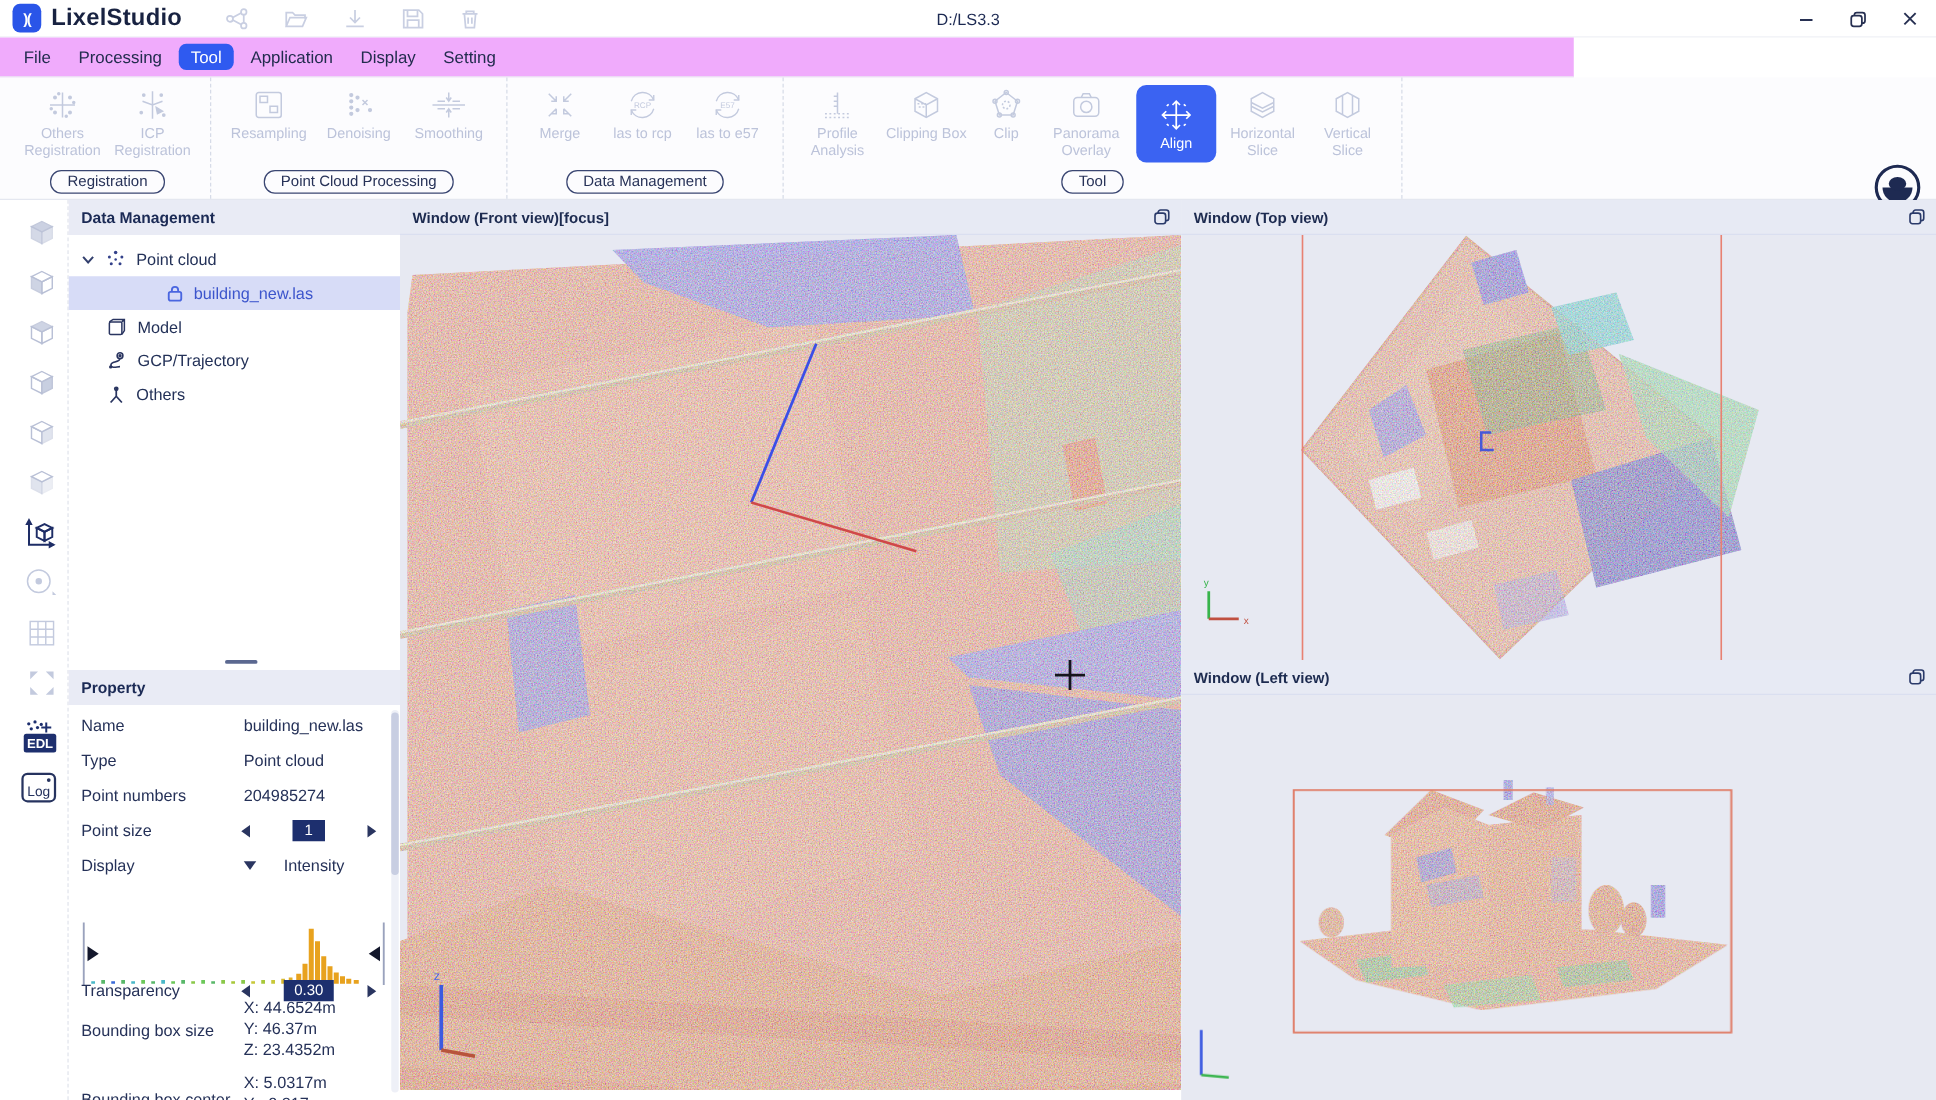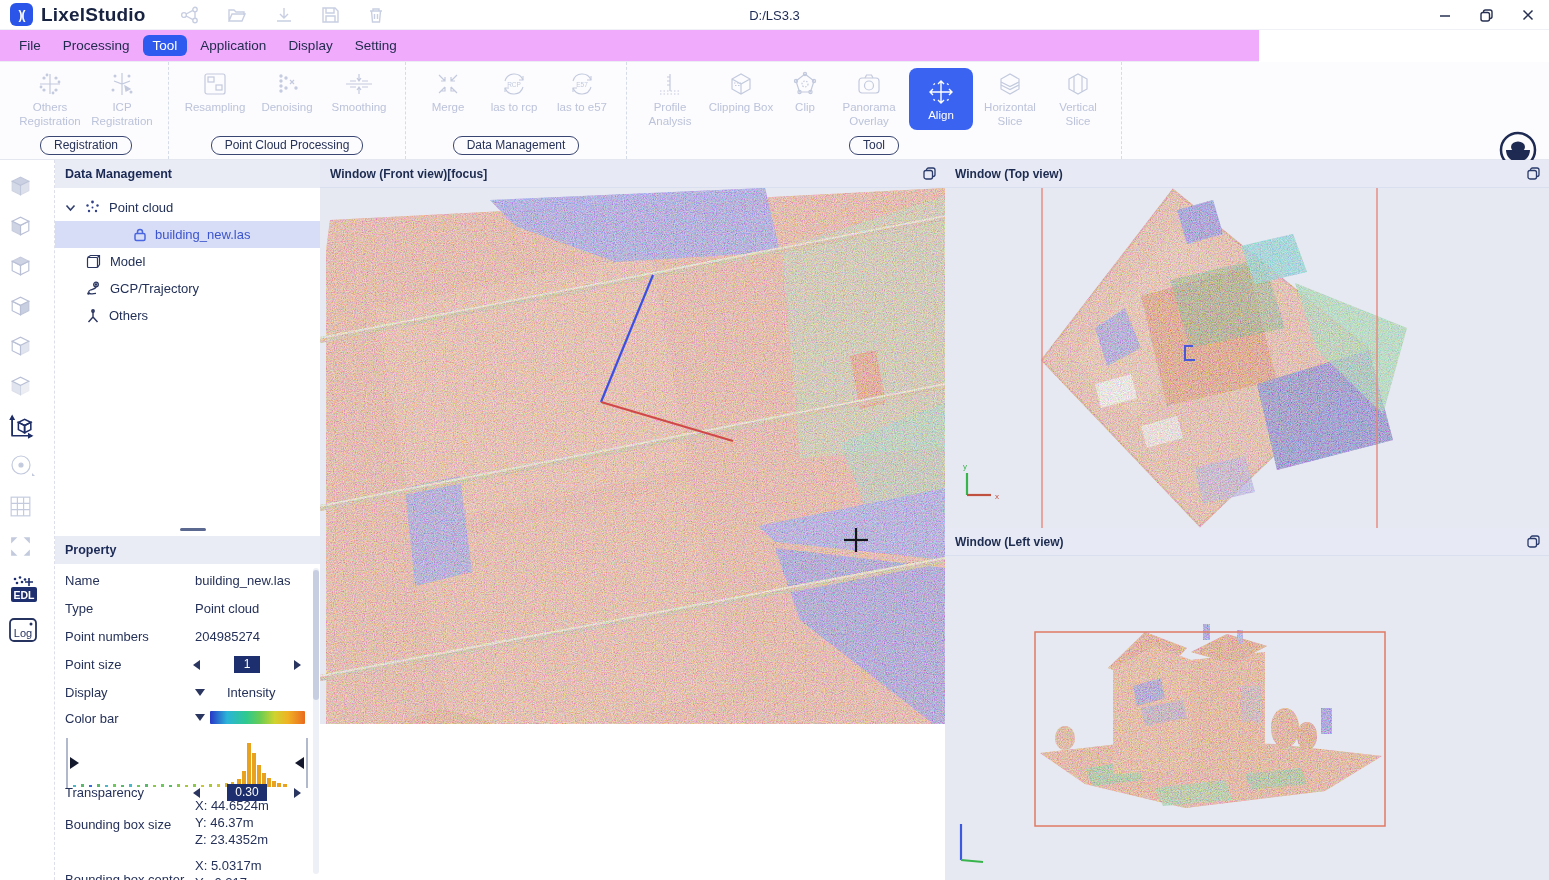--- a/index.html
+++ b/index.html
@@ -38,21 +38,21 @@
 .rtool.active { background:#3b63f2; color:#fff; border-radius:8px; height:62px; justify-content:center; cursor:pointer; }
 .rpill { margin-top:auto; border:1px solid #3a4672; color:#273258; border-radius:9px;
   font-size:12px; padding:0 13px; line-height:17px; white-space:nowrap; }
 #lightmode { position:absolute; right:0; top:68px; width:62px; display:flex; flex-direction:column;
   align-items:center; color:#273258; font-size:11.5px; overflow:hidden; cursor:pointer; }
 #lightmode .lm-label { white-space:nowrap; margin-top:4px; }
 
 
 #rail { position:absolute; left:0; top:160px; width:55px; height:720px; background:#fff;
   border-right:1px dashed #dcdfe9; display:flex; flex-direction:column; align-items:center; padding-top:6px; }
-.rail-ic { width:40px; height:40px; display:flex; align-items:center; justify-content:flex-start;
+.rail-ic { width:40px; height:40px; display:flex; align-items:center; justify-content:flex-end;
   color:#b9c0d6; cursor:pointer; }
 .rail-ic.dark { color:#1e2d66; }
 
 
 #leftpanel { position:absolute; left:55px; top:160px; width:265px; height:720px; background:#fff; }
 .panel-header { height:28px; background:#e9ebf5; font-size:12.5px; font-weight:bold;
   color:#1b2a55; display:flex; align-items:center; padding-left:10px; }
 .tree { padding-top:6px; }
 .tree-row { height:27px; display:flex; align-items:center; font-size:13px; color:#233158; cursor:pointer; }
 .tree-row .ti { display:flex; align-items:center; margin-right:8px; }
@@ -544,25 +544,20 @@
     <span class="spin">
       <span class="arr left"></span>
       <span class="val" style="width:26px; margin:0 34px">1</span>
       <span class="arr right"></span>
     </span>
   </div>
   <div class="prop-row" style="top:522px">
     <span class="pl">Display</span>
     <span class="caret-down abs" style="left:140px; top:7px"></span>
     <span class="pv" style="left:172px">Intensity</span>
-  </div>
-  <div class="prop-row" style="top:548px">
-    <span class="pl">Color bar</span>
-    <span class="caret-down abs" style="left:140px; top:6px"></span>
-    <span id="colorbar-grad" class="abs" style="left:155px; top:3px"></span>
   </div>
 
   <div class="abs" style="left:10px; top:576px; width:244px; height:54px">
     <svg width="244" height="54" viewBox="0 0 244 54">
       <line x1="2" y1="2" x2="2" y2="52" stroke="#9aa2bd" stroke-width="1.5"></line>
       <line x1="242" y1="2" x2="242" y2="52" stroke="#9aa2bd" stroke-width="1.5"></line>
       <g>
         <rect x="8" y="49" width="3" height="2" fill="#4ab8c8"></rect>
           <rect x="16" y="48" width="3" height="3" fill="#59b86a"></rect>
         <rect x="24" y="49" width="3" height="2" fill="#3a6ad8"></rect>
@@ -621,21 +616,21 @@
     <span class="pl" style="top:14px">Bounding box center</span>
     <span class="pv" style="top:0">X: 5.0317m</span>
     <span class="pv" style="top:17px">Y: -0.217m</span>
   </div>
 
   <div id="prop-scroll">
       <div class="thumb"></div>
     </div>
 </div>
 
-<div class="vwin" style="left:320px; top:160px; width:625px; height:564px">
+<div class="vwin" style="left:320px; top:160px; width:625px; height:712px">
   <div class="vheader">
     <span>Window (Front view)[focus]</span>
     <span class="vmax">
       <svg width="15" height="15" viewBox="0 0 15 15" fill="none" stroke="#2a3a6a" stroke-width="1.3">
         <rect x="2" y="4.5" width="8.5" height="8.5" rx="2"></rect>
           <path d="M4.5 4.5V4a2 2 0 0 1 2-2H11a2 2 0 0 1 2 2v4.5a2 2 0 0 1-2 2h-.5"></path>
         </svg>
       </span>
   </div>
   <div class="vcontent" style="top:28px">

